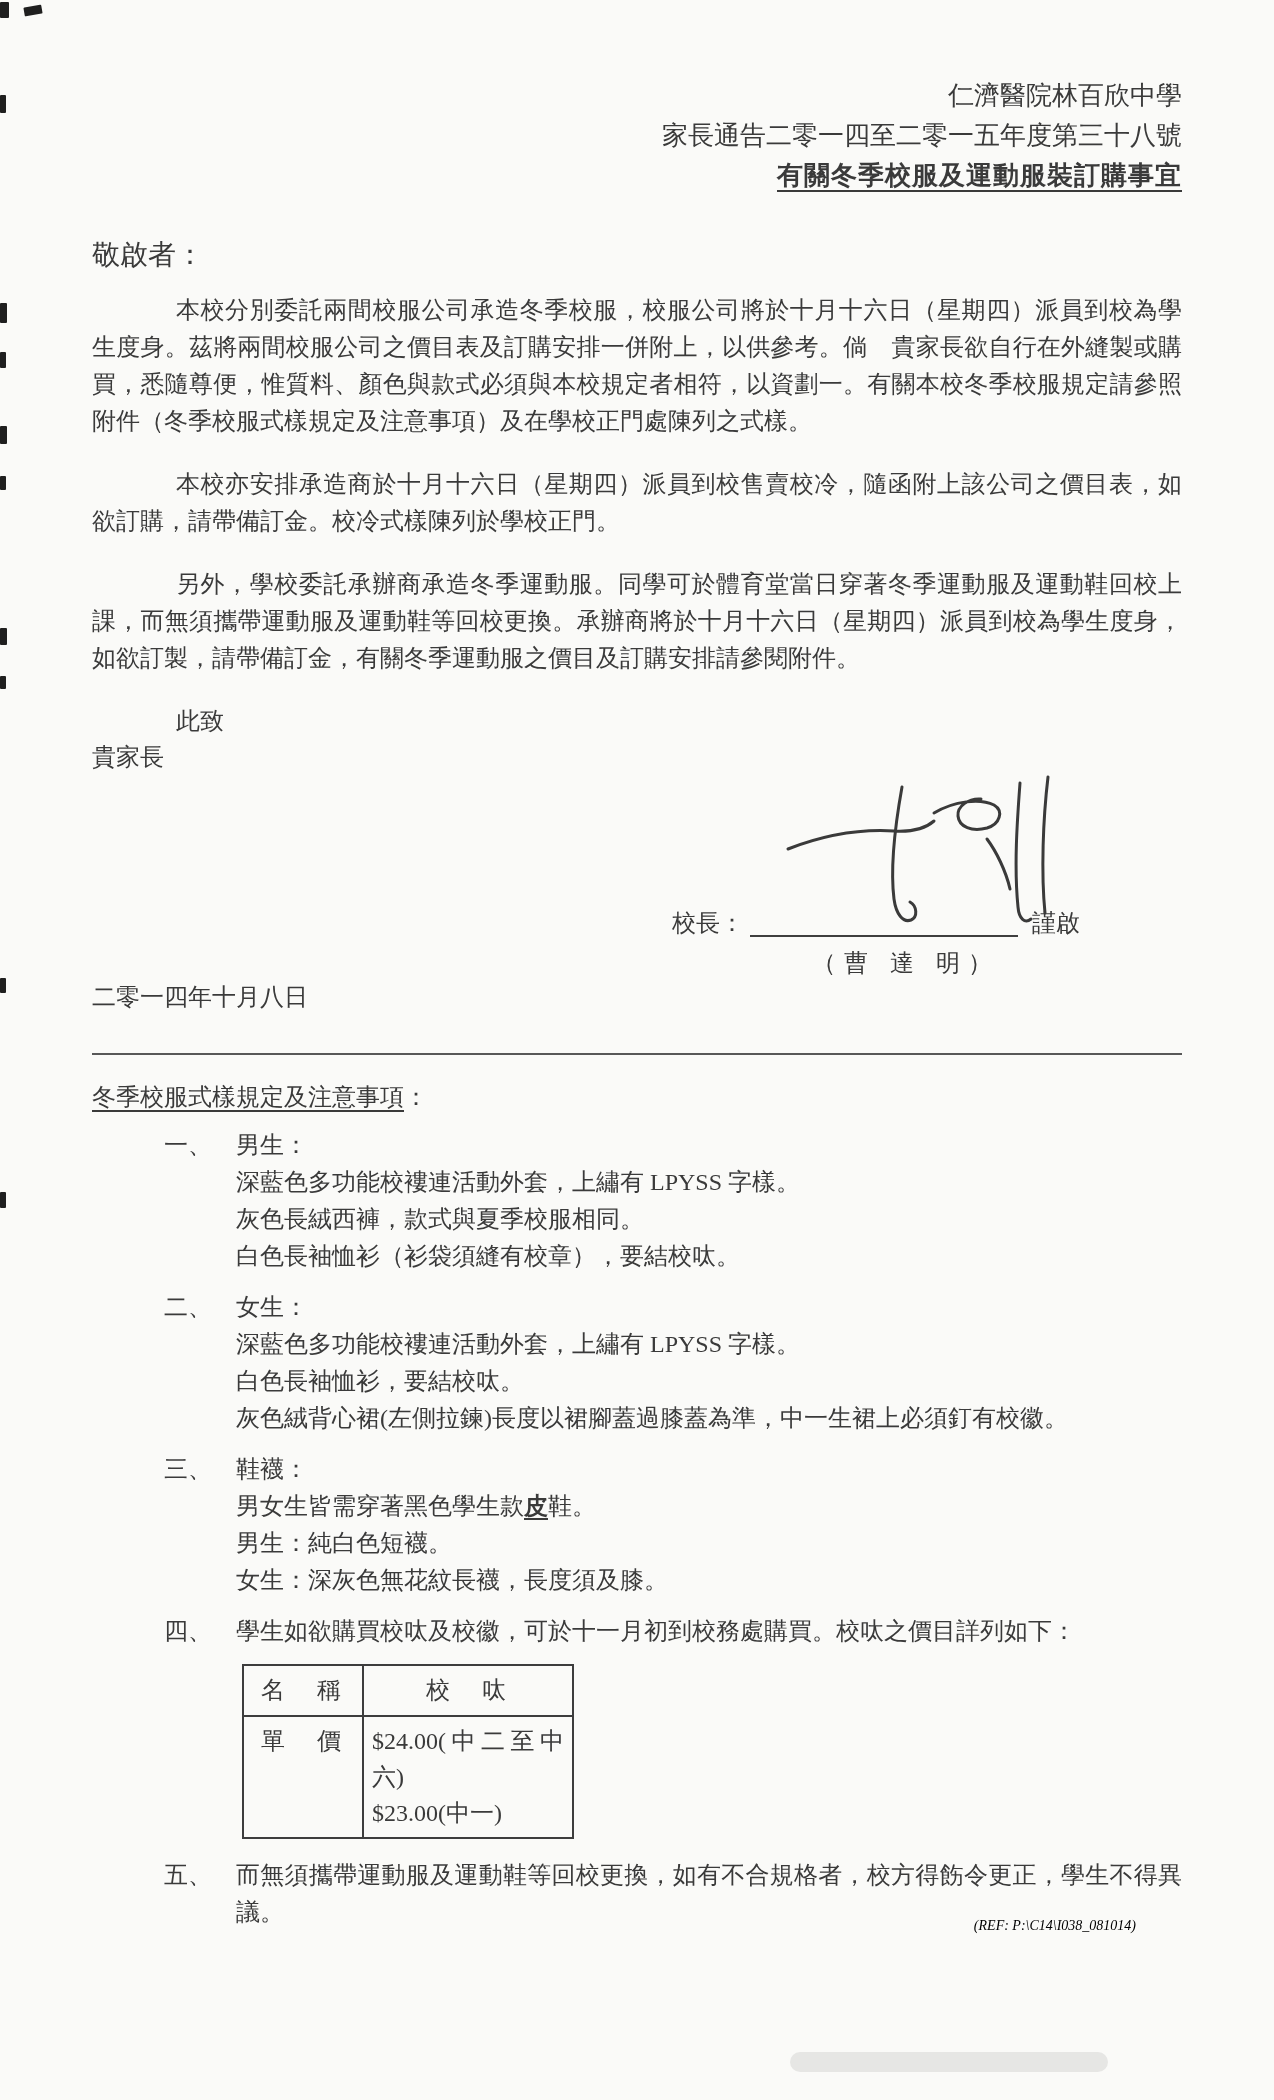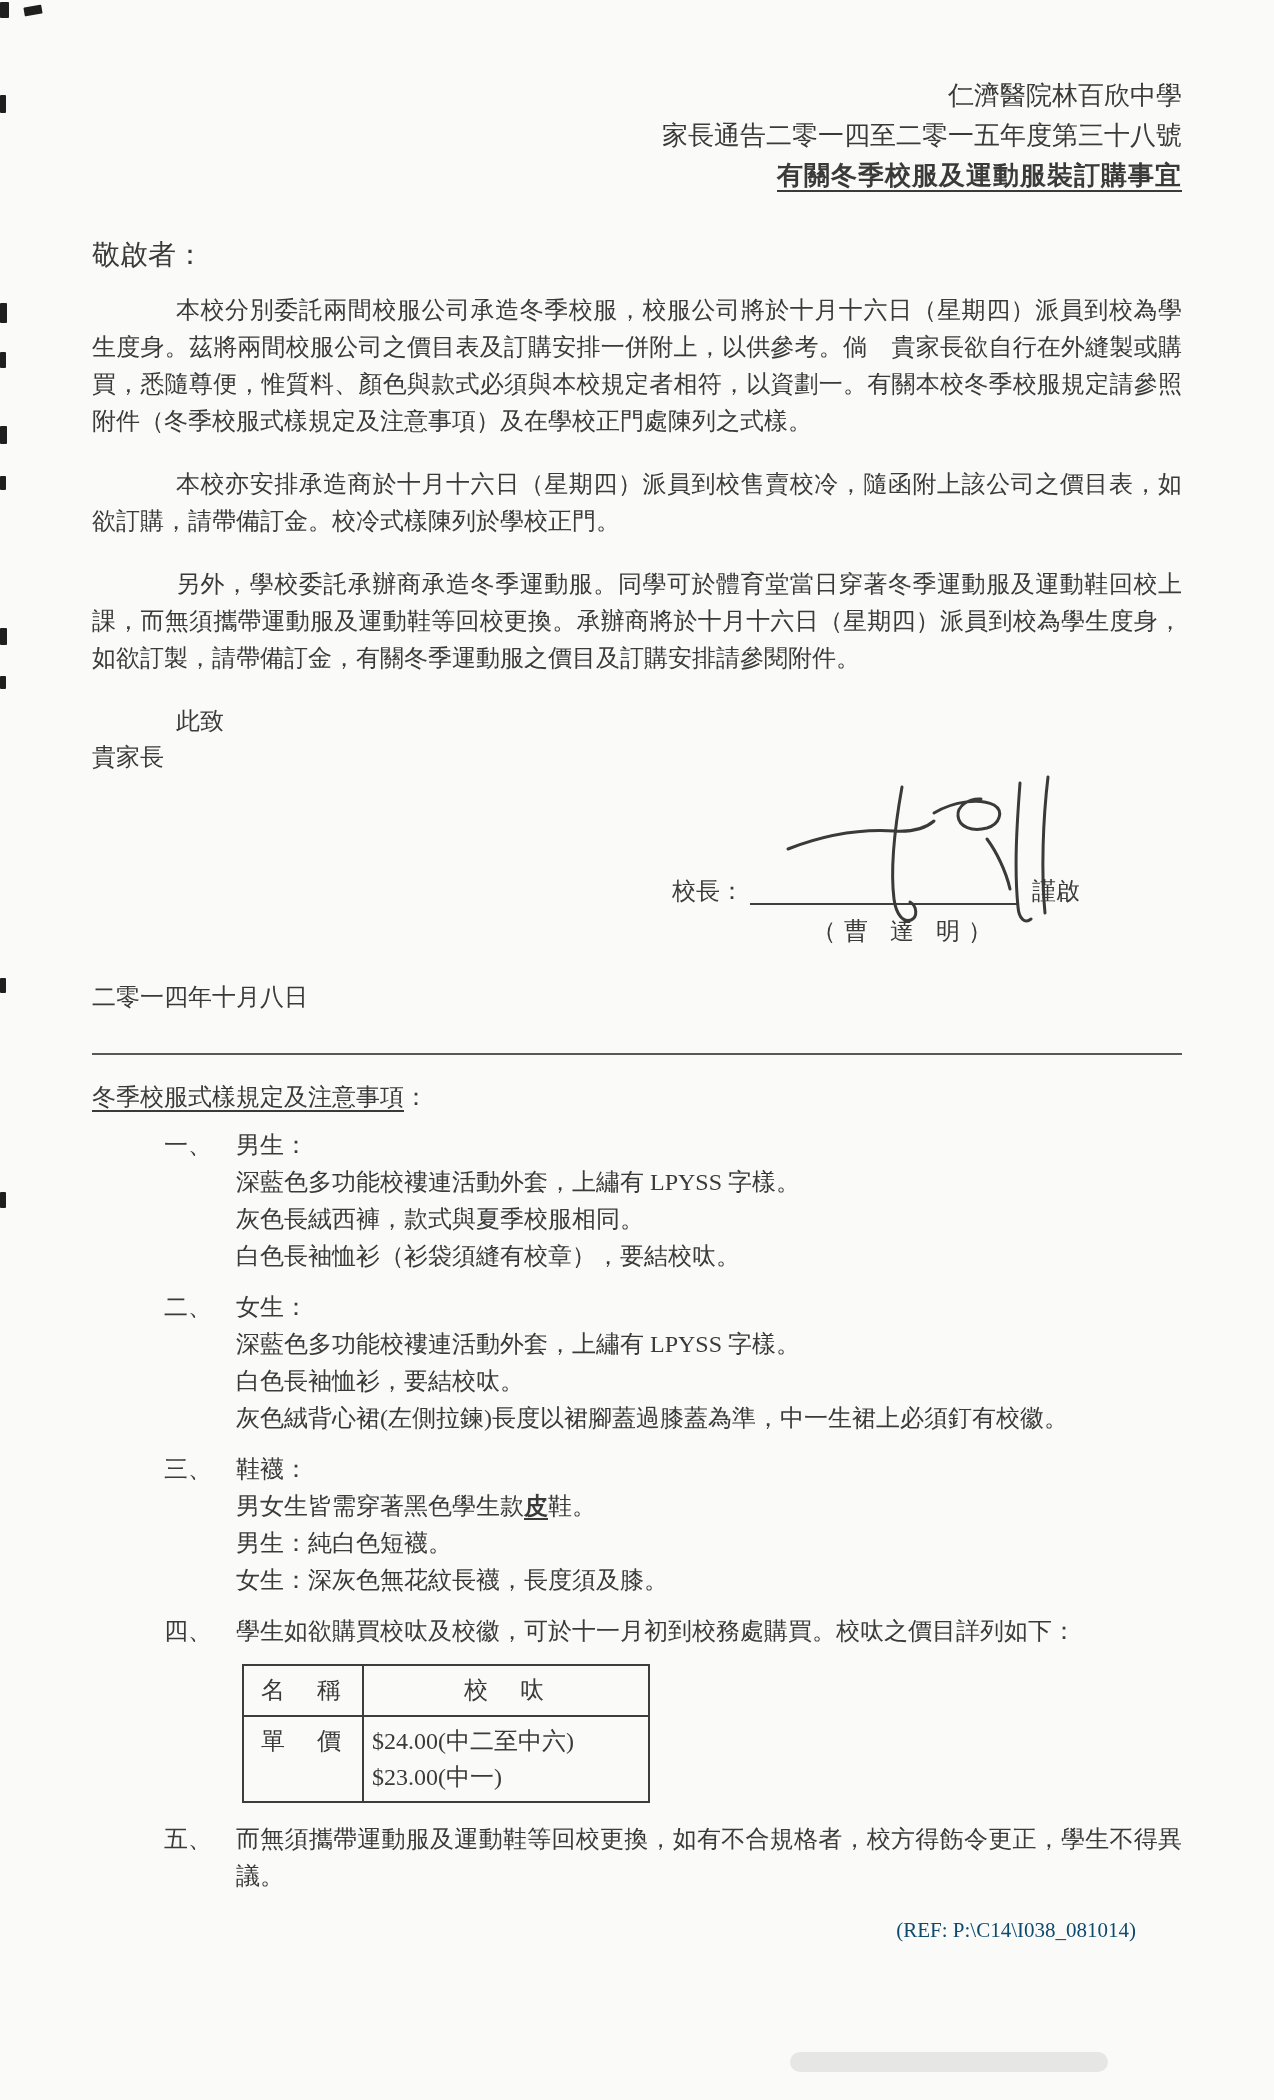--- a/index.html
+++ b/index.html
@@ -36,21 +36,21 @@
   .salutation { margin-top:40px; font-size:28px; }
   .para { margin-top:18px; font-size:24px; line-height:37px;
           text-indent:84px; text-align:justify; }
   .para + .para { margin-top:26px; }
   .closing-1 { margin-top:26px; margin-left:84px; font-size:24px; line-height:36px; }
   .closing-2 { font-size:24px; line-height:36px; }
   
   .signature-block { position:relative; margin-top:100px; margin-left:580px;
                      font-size:24px; height:70px; }
   .sig-row { display:flex; align-items:flex-end; }
-  .sig-label { flex-shrink:0; }
+  .sig-label { flex-shrink:0;margin-top:32px; }
   .sig-line { display:inline-block; width:268px; height:24px;
               border-bottom:2px solid #3f3f3f; margin:0 14px 2px 6px; }
   .sig-suffix { flex-shrink:0; }
   .signature-svg { position:absolute; left:110px; top:-104px; pointer-events:none; }
   .sig-name { margin:8px 0 0 140px; letter-spacing:8px; }
   .doc-date { margin-top:36px; font-size:24px; }
   
   .divider { margin-top:40px; border:none; border-top:2px solid #585858; width:100%; }
   .att-title { margin-top:26px; font-size:24px; }
   .att-title .u { text-decoration:underline; text-underline-offset:5px; }
@@ -58,25 +58,25 @@
   .item { display:flex; margin-top:14px; margin-left:72px; }
   .num { width:72px; flex-shrink:0; line-height:37px; }
   .item-body { flex:1; line-height:37px; text-align:justify; }
   .line { line-height:37px; }
   .em-char { font-weight:bold; text-decoration:underline; text-underline-offset:4px; }
   
   .price-table { border-collapse:collapse; margin:14px 0 4px 6px; }
   .price-table th, .price-table td { border:2px solid #3d3d3d; font-weight:normal;
     font-size:24px; vertical-align:top; padding:6px 8px; }
   .col-name  { width:120px; text-align:center; letter-spacing:4px; }
-  .col-price { width:286px; }
+  .col-price { width:210px; }
   .price-table th.col-price { text-align:center; letter-spacing:4px; }
   .price-line { line-height:36px; }
   
-  .ref { position:absolute; top:1918px; right:138px; font-size:21px; color:#0c4a6e; }
+  .ref { position:absolute; top:1918px; right:138px; font-size:14px; color:#000000;font-style:italic; }
 </style>
 </head>
 <body>
 
 <div class="page">
 
   <div class="artifact a1"></div>
   <div class="artifact a2"></div>
   <div class="artifact a3"></div>
   <div class="artifact a4"></div>

